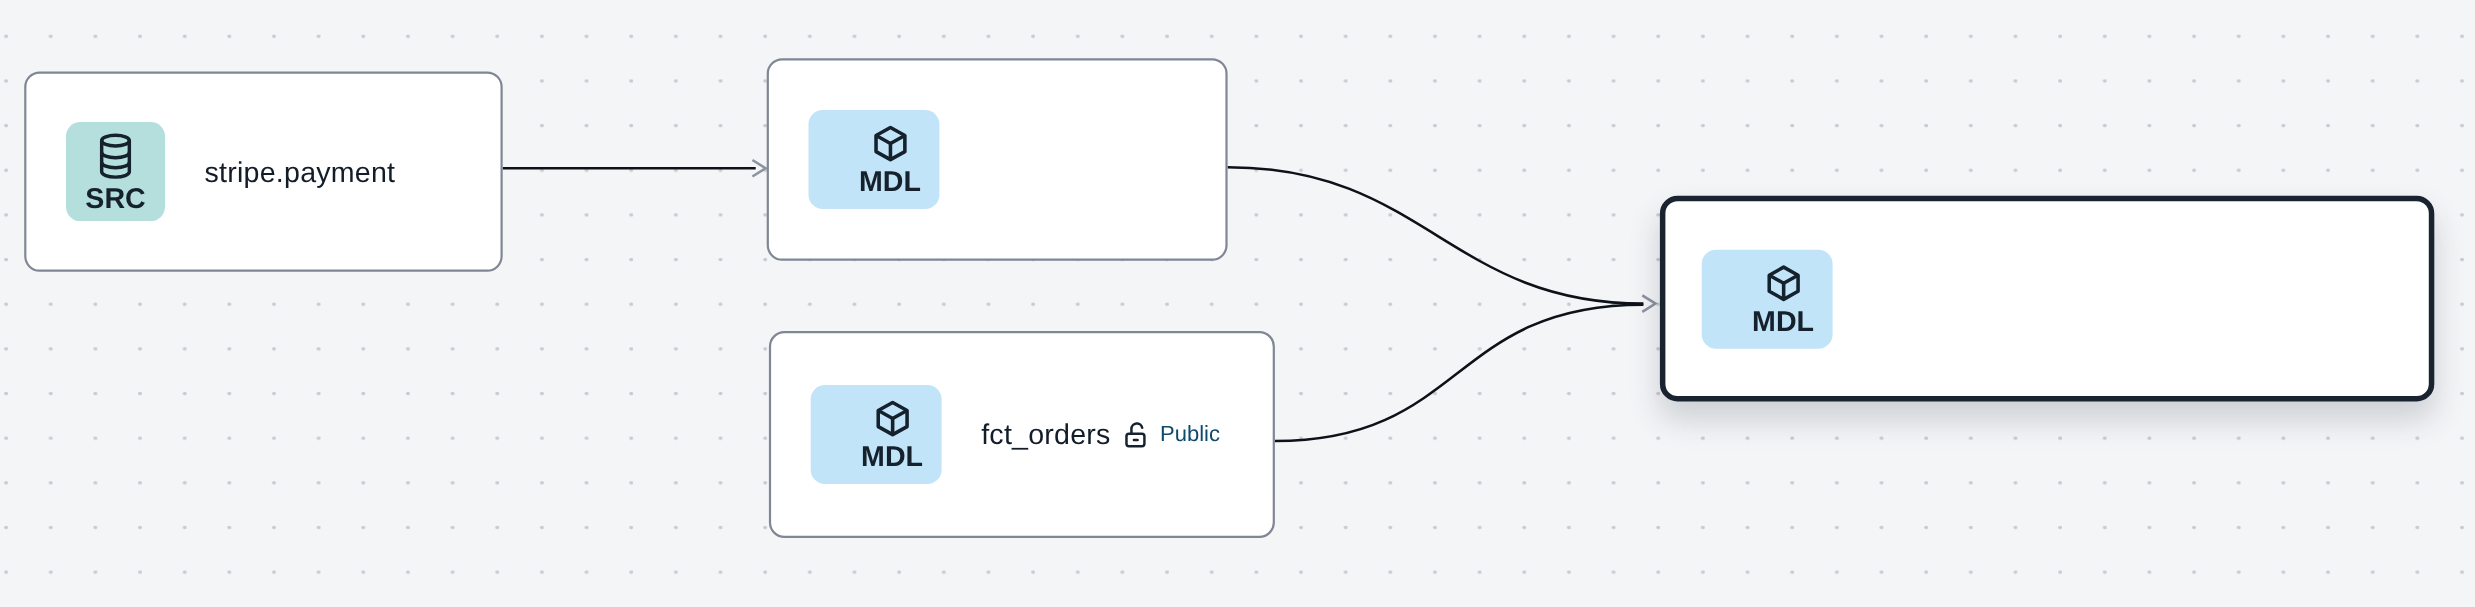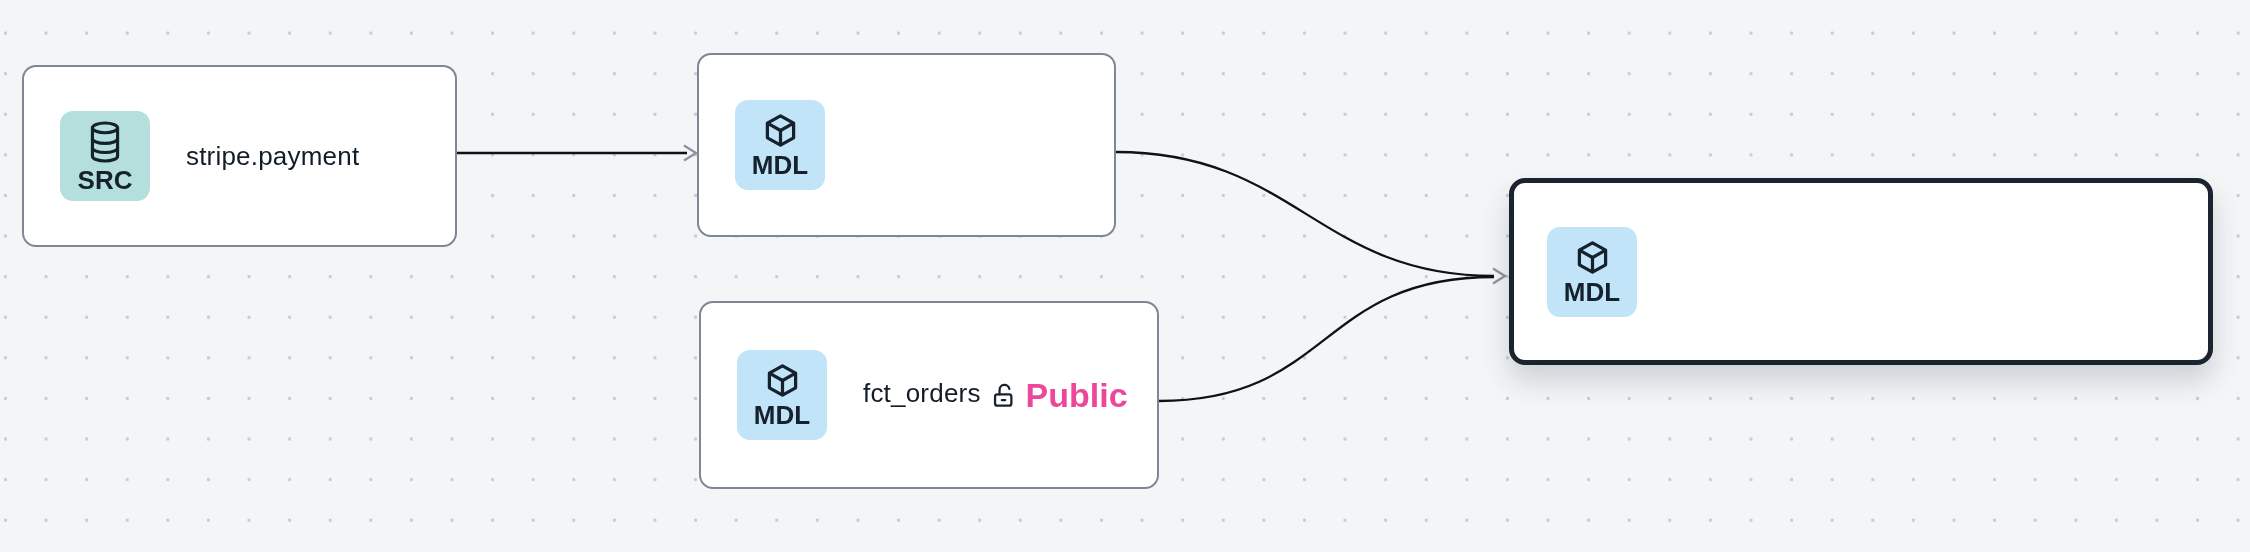--- a/index.html
+++ b/index.html
@@ -28,32 +28,32 @@
   }
   .node-stripe-payment{left:22px;top:53px;width:435px;height:182px;margin-top:12px;}
   .node-stg-payments{left:697px;top:53px;width:419px;height:184px;}
   .node-fct-orders{left:699px;top:301px;width:460px;height:188px;}
   .node-agg{left:1509px;top:178px;width:704px;height:187px;padding-left:33px;gap:34px;}
   .nodeicon{
     width:90px;height:90px;flex:0 0 90px;border-radius:13px;
     display:flex;flex-direction:column;align-items:center;justify-content:center;
   }
   .nodeicon.teal{background:#b4dfdc;}
-  .nodeicon.blue{background:#c2e4f8;}
+  .nodeicon.blue{background:#c2e4f8;padding-left:29px;}
   .badge{
     font-size:26px;font-weight:600;line-height:1;margin-top:3px;
     color:#15212d;letter-spacing:0px;
   }
   .title{
     font-size:26px;font-weight:400;color:#121d29;letter-spacing:.2px;
     white-space:nowrap;
   }
   .textcol{display:flex;flex-direction:row;gap:9px;}
   .subrow{display:flex;align-items:center;gap:9px;}
-  .subtext{font-size:34px;font-weight:700;color:#ec4899;line-height:1;}
+  .subtext{font-size:20px;font-weight:400;color:#0c4a6e;line-height:1;}
   .glyph{display:block;}
 </style>
 </head>
 <body>
 
 <div class="canvas">
 
   <svg class="edges" viewBox="0 0 2250 552" xmlns="http://www.w3.org/2000/svg">
 
     <path d="M457,153 H687" fill="none" stroke="#0d1218" stroke-width="2.3"></path>

